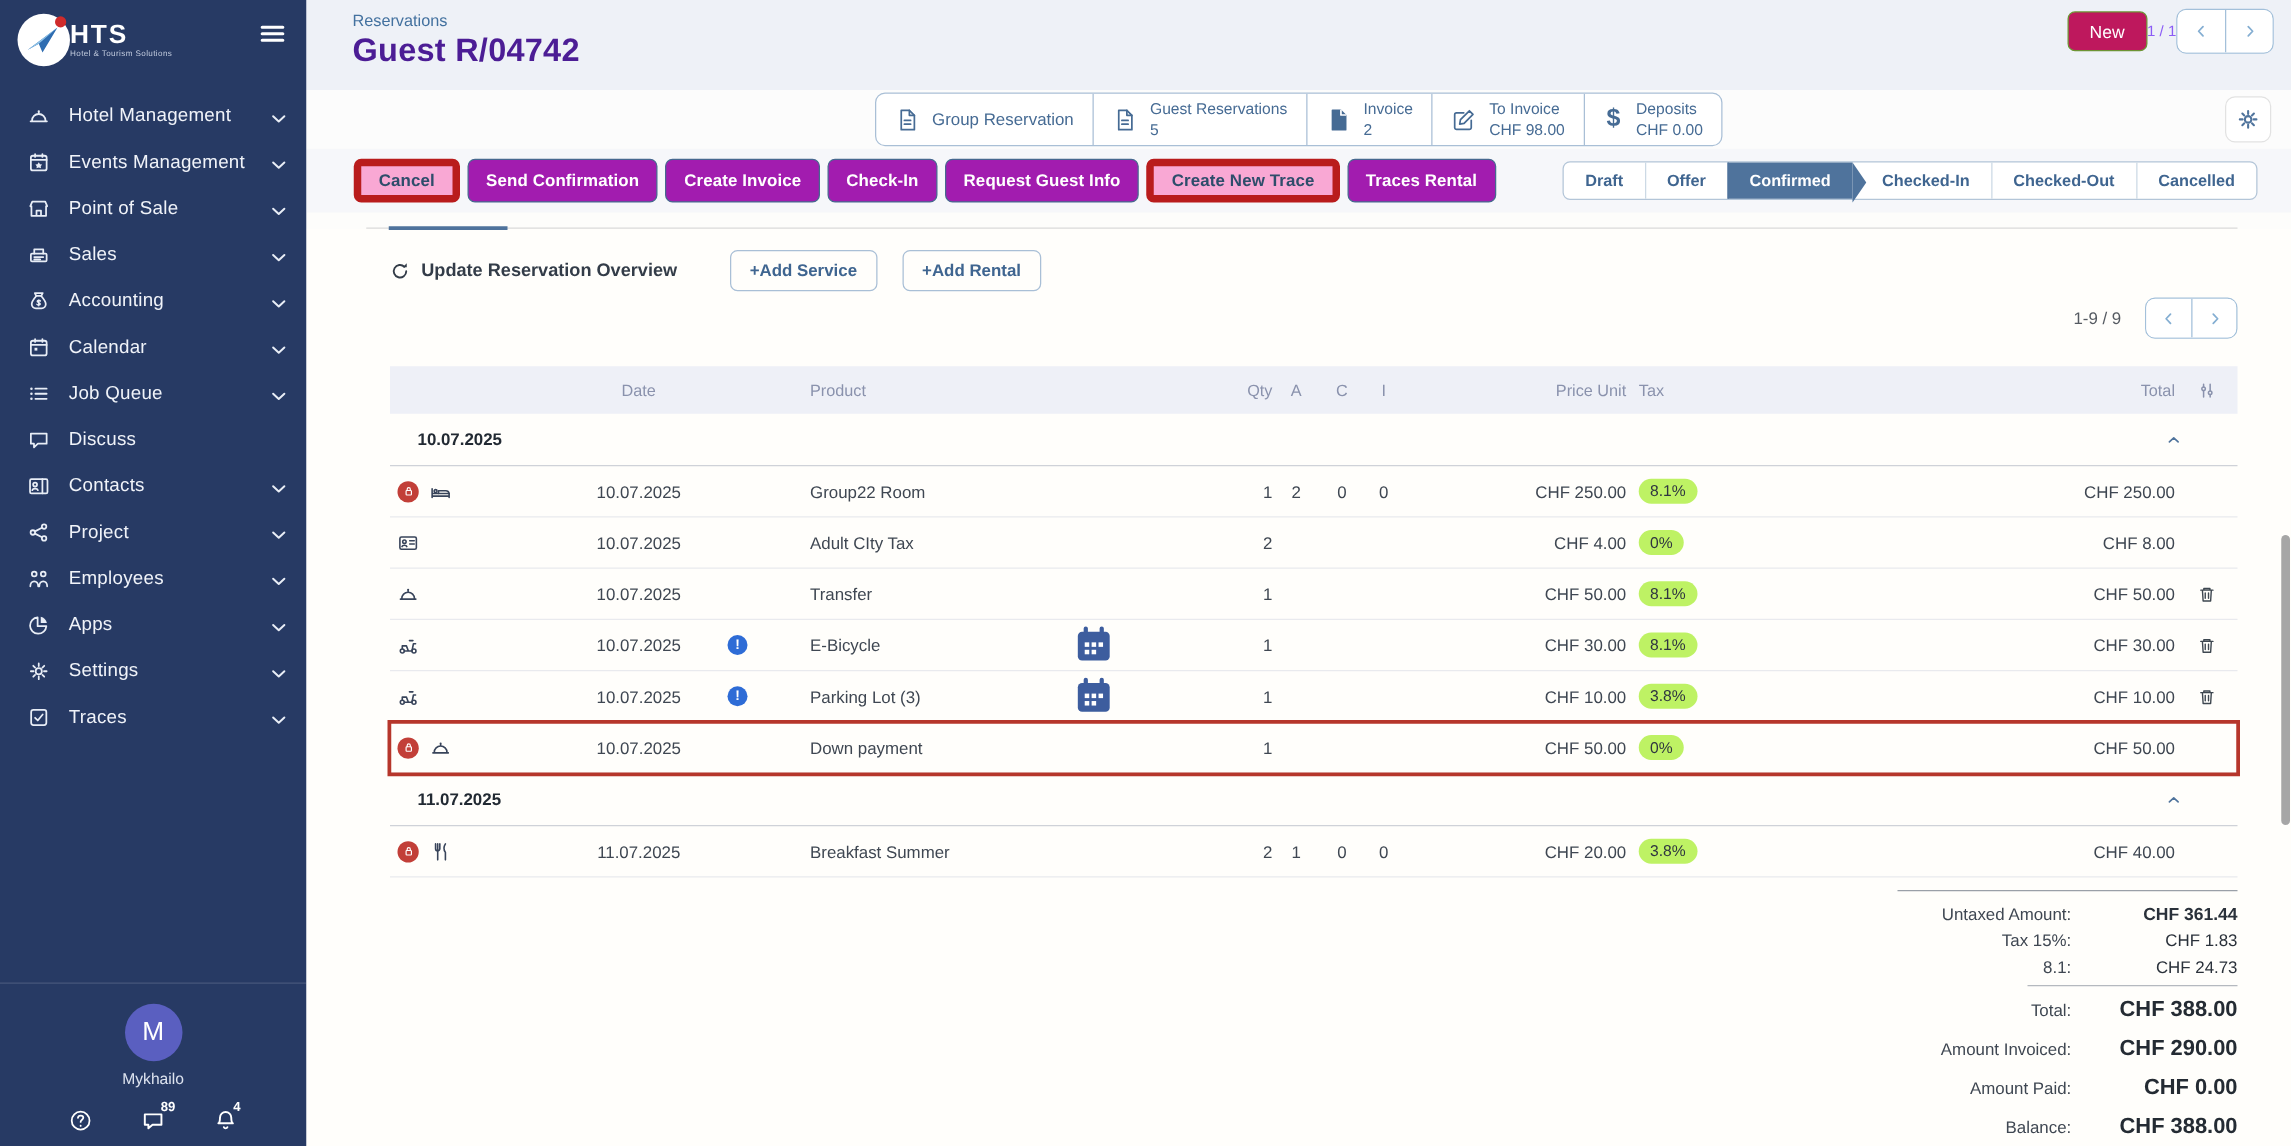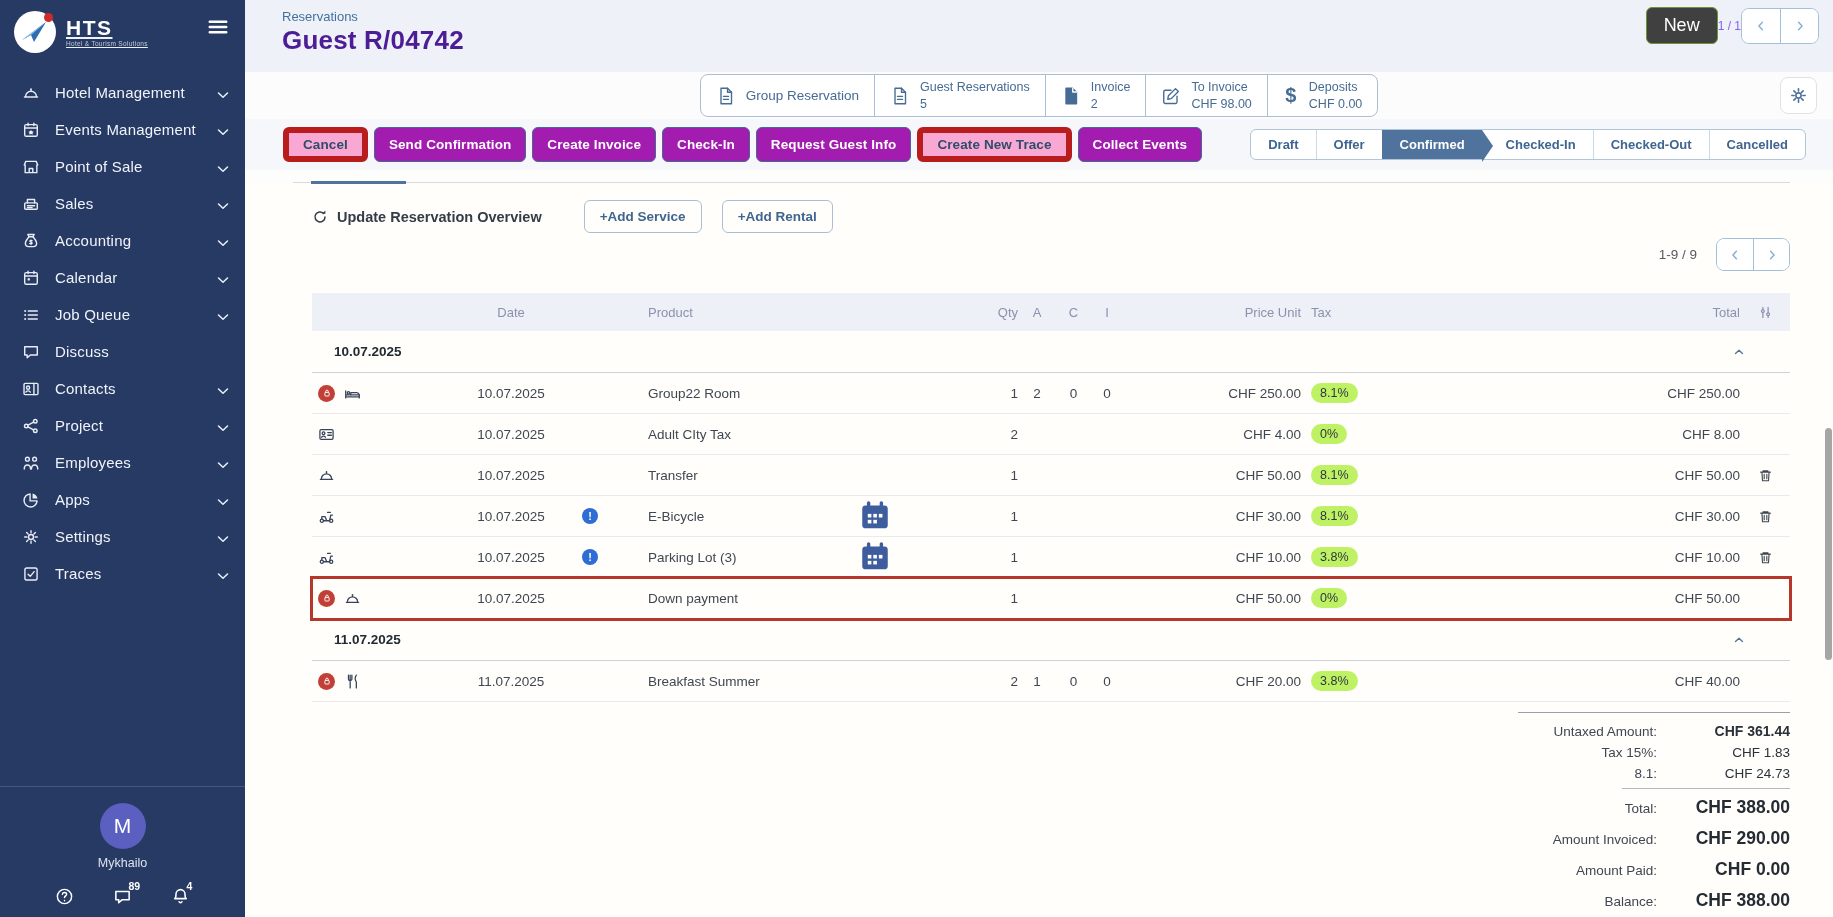--- a/index.html
+++ b/index.html
@@ -6,21 +6,21 @@
   html,body { width:1833px; height:917px; }
   body { font-family:"Liberation Sans","DejaVu Sans",sans-serif; background:#eef0f6; overflow:hidden; }
   .page { position:relative; width:1833px; height:917px; overflow:hidden; }
 
   
   .sidebar { position:absolute; left:0; top:0; bottom:0; width:245px; background:#273a64; color:#eef1f8; z-index:5; }
   .brand { height:64px; display:flex; align-items:center; padding:0 18px 0 14px; position:relative; }
   .logo-badge { width:42px; height:42px; background:#fff; border-radius:50%; position:relative; flex:0 0 42px; }
   .logo-badge svg { position:absolute; left:6px; top:7px; }
   .logo-dot { position:absolute; top:2px; right:3px; width:9px; height:9px; border-radius:50%; background:#cf2b2b; }
-  .brand-text { margin-left:10px; line-height:1;text-decoration:underline; }
+  .brand-text { margin-left:0; line-height:1; }
   .brand-name { font-size:21px; font-weight:700; letter-spacing:1.5px; color:#fff; }
   .brand-tag { font-size:6.5px; color:#c2cbde; margin-top:3px; letter-spacing:.3px; }
   .hamburger { position:absolute; right:16px; top:16px; width:22px; height:22px; color:#fff; cursor:pointer; }
   .side-nav { padding-top:10px; }
   .side-item { height:37px; display:flex; align-items:center; padding:0 18px 0 22px; cursor:pointer; font-size:15px; color:#f0f3f9; }
   .side-item .ic { width:18px; height:18px; flex:0 0 18px; color:#e8edf6; }
   .side-label { margin-left:15px; flex:1; font-weight:500; letter-spacing:.2px; }
   .side-chev { width:13px; height:13px; color:#c6cfdf; }
   .side-foot { position:absolute; left:0; right:0; bottom:0; border-top:1px solid rgba(255,255,255,.15); padding:16px 0 10px; text-align:center; }
   .avatar { width:46px; height:46px; border-radius:50%; background:#5a5fc0; color:#fff; font-size:21px; font-weight:500; display:flex; align-items:center; justify-content:center; margin:0 auto; cursor:pointer; }
@@ -29,21 +29,21 @@
   .foot-ic { position:relative; color:#fff; width:20px; height:20px; cursor:pointer; }
   .foot-ic .ic { width:19px; height:19px; }
   .foot-badge { position:absolute; top:-7px; left:16px; font-size:10.5px; font-weight:600; color:#fff; }
 
   
   .main { position:absolute; left:245px; top:0; right:0; bottom:0; }
   .topbar { height:72px; background:#eef1f7; position:relative; padding:9px 0 0 37px; }
   .breadcrumb { font-size:13px; color:#43719f; cursor:pointer; }
   .page-title { font-size:26px; font-weight:700; color:#4c1d95; margin-top:1px; letter-spacing:.2px; }
   .top-right { position:absolute; right:14px; top:7px; display:flex; align-items:center; }
-  .btn-new { background:#404040; border:1px solid #6d9434; color:#fff; font-size:18px; font-weight:500; padding:7px 17px; border-radius:6px; cursor:pointer; font-family:inherit; }
+  .btn-new { background:#be185d; border:1px solid #6d9434; color:#fff; font-size:14px; font-weight:500; padding:7px 17px; border-radius:6px; cursor:pointer; font-family:inherit; }
   .pager-count { font-size:12px; color:#8b5cf6; margin:0 0; }
   .pager-group { display:flex; border:1px solid #a3c0da; border-radius:8px; overflow:hidden; background:#fff; }
   .pager-btn { width:38px; height:34px; display:flex; align-items:center; justify-content:center; color:#84aed2; cursor:pointer; background:#fff; }
   .pager-btn + .pager-btn { border-left:1px solid #a3c0da; }
   .pager-btn .ic { width:14px; height:14px; }
 
   
   .card { position:absolute; top:72px; left:0; right:0; bottom:0; background:#fdfdfb; display:flex; flex-direction:column; }
   .smart-row { height:47px; background:#fcfcfc; display:flex; justify-content:center; align-items:center; position:relative; }
   .smart-group { display:flex; border:1px solid #a9bfd6; border-radius:8px; background:#fff; overflow:hidden; }
@@ -418,21 +418,21 @@
       </div>
 
       <div class="status-row">
         <div class="action-btns" id="action-buttons">
             <button class="act outline">Cancel</button>
             <button class="act filled">Send Confirmation</button>
             <button class="act filled">Create Invoice</button>
             <button class="act filled">Check-In</button>
             <button class="act filled">Request Guest Info</button>
             <button class="act outline">Create New Trace</button>
-            <button class="act filled">Collect Events</button>
+            <button class="act filled">Traces Rental</button>
           </div>
         <div class="statusbar" id="statusbar">
             <span class="step">Draft</span>
             <span class="step">Offer</span>
             <span class="step active">Confirmed</span>
             <span class="step after-active">Checked-In</span>
             <span class="step">Checked-Out</span>
             <span class="step">Cancelled</span>
           </div>
       </div>

